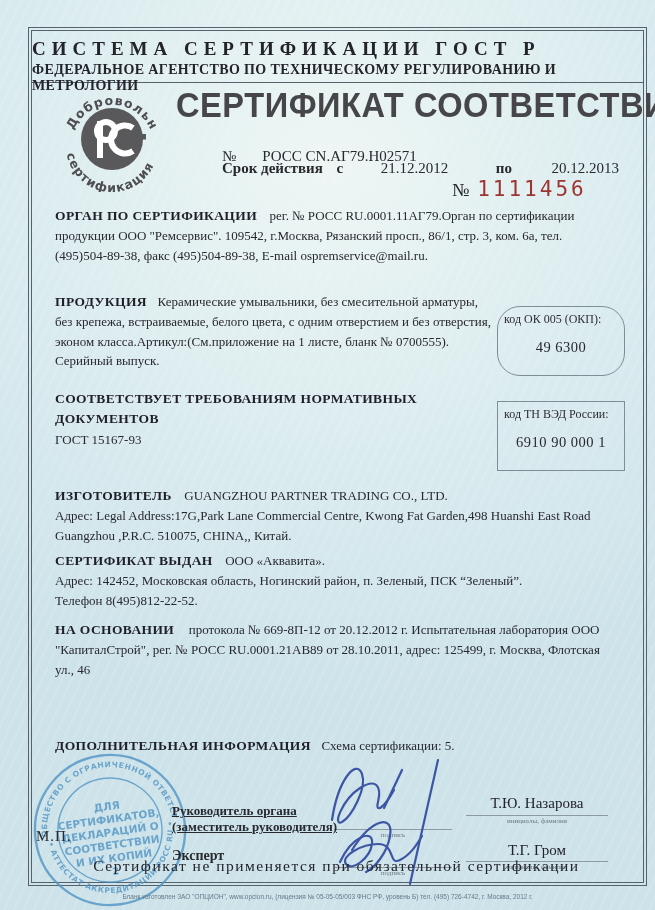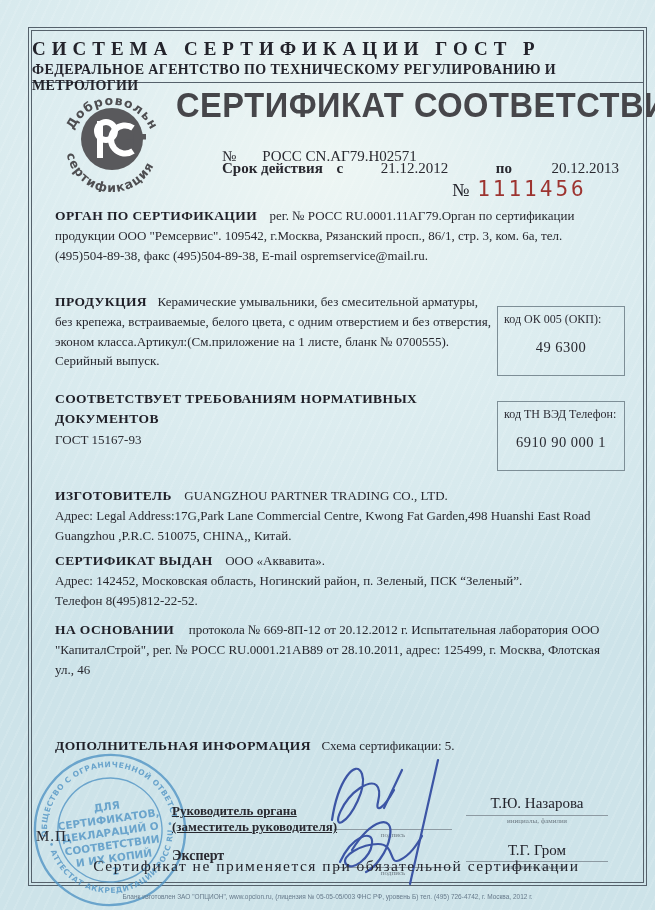--- a/index.html
+++ b/index.html
@@ -133,32 +133,32 @@
     <span class="sectext">рег. № РОСС RU.0001.11АГ79.Орган по сертификации продукции ООО "Ремсервис". 109542, г.Москва, Рязанский просп., 86/1, стр. 3, ком. 6а, тел. (495)504-89-38, факс (495)504-89-38, E-mail ospremservice@mail.ru.</span>
   </div>
 
   <div class="abs sec" style="left:55px;top:292px;width:440px;">
     <span class="seclabel">ПРОДУКЦИЯ</span>
     <span class="gap" style="width:4px;"></span>
     <span class="sectext">Керамические умывальники, без смесительной арматуры, без крепежа, встраиваемые, белого цвета, с одним отверстием и без отверстия, эконом класса.Артикул:(См.приложение на 1 листе, бланк № 0700555).</span>
     <div class="sectext">Серийный выпуск.</div>
   </div>
 
-  <div class="abs codebox" style="top:306px;">
+  <div class="abs codebox" style="top:306px;border-radius:23px;">
     <div class="cb-label">код ОК 005 (ОКП):</div>
     <div class="cb-value">49 6300</div>
   </div>
 
   <div class="abs sec" style="left:55px;top:389px;width:430px;">
     <div class="seclabel">СООТВЕТСТВУЕТ ТРЕБОВАНИЯМ НОРМАТИВНЫХ ДОКУМЕНТОВ</div>
     <div class="sectext">ГОСТ 15167-93</div>
   </div>
 
   <div class="abs codebox" style="top:401px;">
-    <div class="cb-label">код ТН ВЭД Телефон:</div>
+    <div class="cb-label">код ТН ВЭД России:</div>
     <div class="cb-value">6910 90 000 1</div>
   </div>
 
   <div class="abs sec" style="left:55px;top:486px;width:560px;">
     <span class="seclabel">ИЗГОТОВИТЕЛЬ</span>
     <span class="gap" style="width:6px;"></span>
     <span class="sectext">GUANGZHOU PARTNER TRADING CO., LTD.</span>
     <div class="sectext">Адрес: Legal Address:17G,Park Lane Commercial Centre, Kwong Fat Garden,498 Huanshi East Road Guangzhou ,P.R.C. 510075, CHINA,, Китай.</div>
   </div>
 

